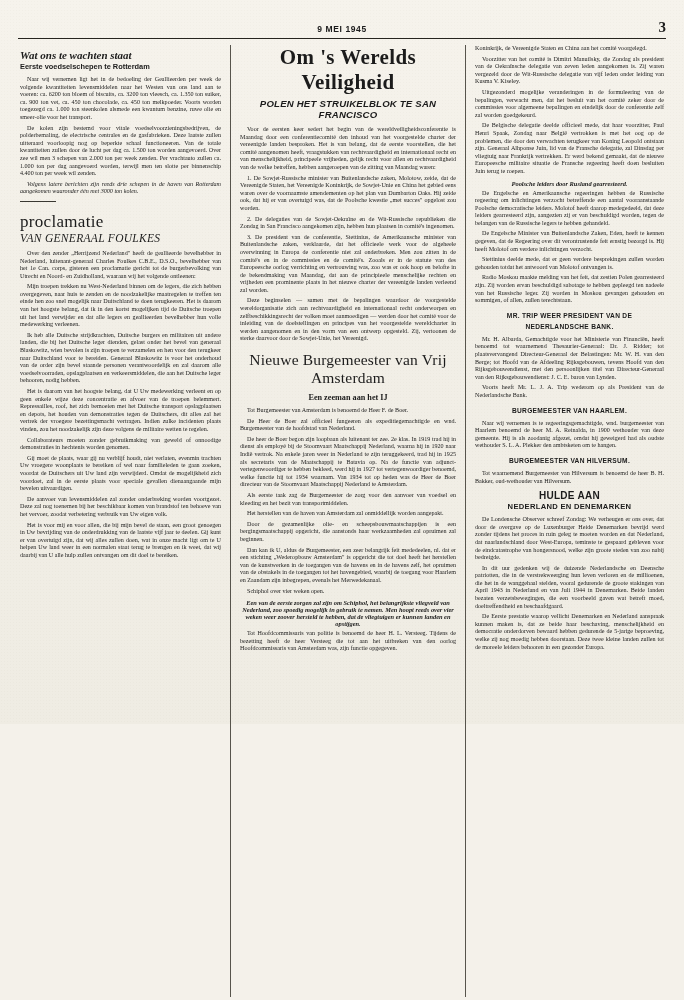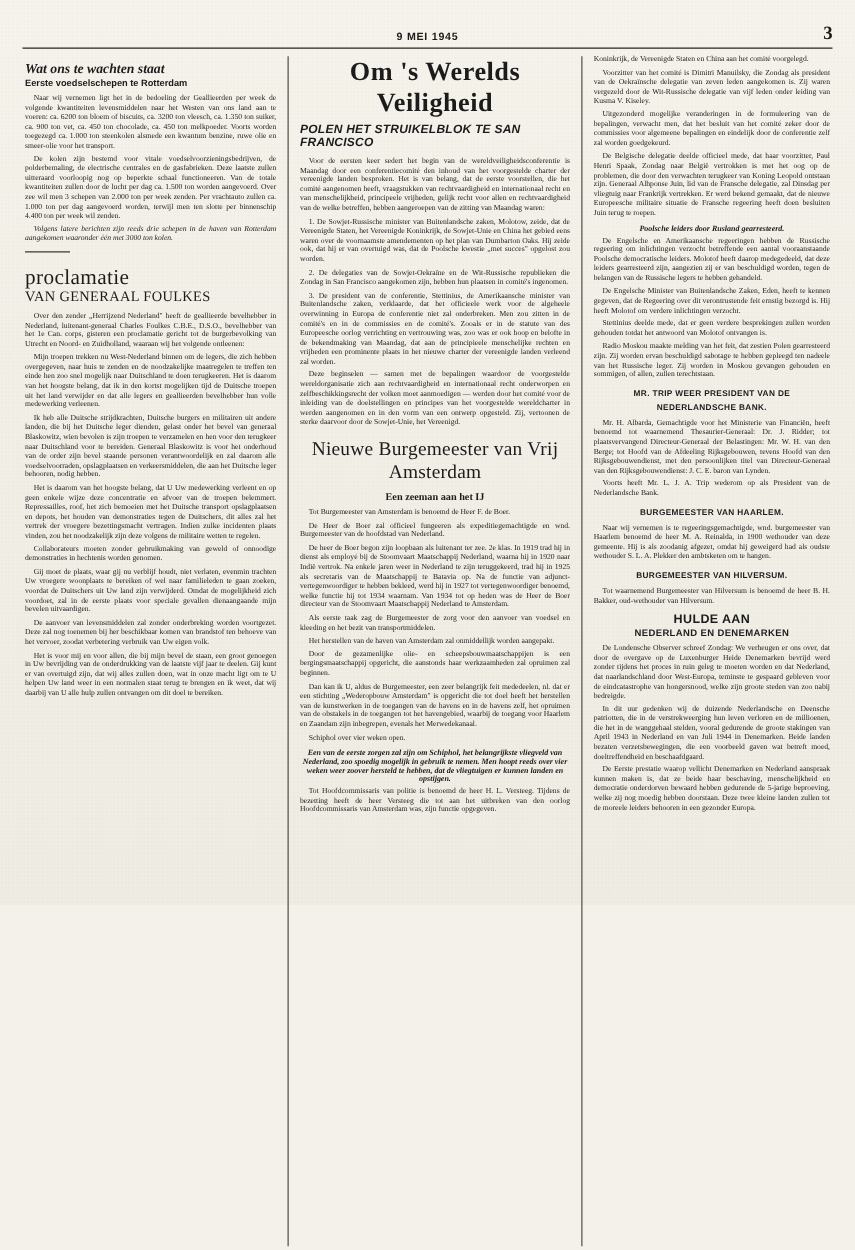--- a/index.html
+++ b/index.html
@@ -76,21 +76,21 @@
     font-weight: bold;
     text-align: center;
     margin: 0 0 3px 0;
     letter-spacing: 0.4px;
   }
   h2.subhead {
     font-family: "Liberation Sans", sans-serif;
     font-size: 9.6px;
     font-style: italic;
     font-weight: bold;
-    text-align: left;
+    text-align: center;
     margin: 0 0 6px 0;
     letter-spacing: 0.2px;
   }
   h2.headline2 {
     font-family: "Liberation Serif", serif;
     font-size: 15.5px;
     font-weight: normal;
     text-align: center;
     margin: 8px 0 5px 0;
     letter-spacing: 0.2px;
@@ -112,20 +112,21 @@
     font-family: "Liberation Serif", serif;
     font-size: 17px;
     margin: 10px 0 0 0;
     letter-spacing: 0.3px;
   }
   .procl2 {
     font-family: "Liberation Serif", serif;
     font-size: 11.5px;
     margin: 0 0 6px 0;
     letter-spacing: 0.3px;
+    font-style: italic;
   }
   .centerhead {
     text-align: center;
     font-family: "Liberation Serif", serif;
     font-weight: bold;
     font-size: 8.2px;
     margin: 6px 0 4px 0;
     line-height: 10px;
   }
   .centerhead.caps {

